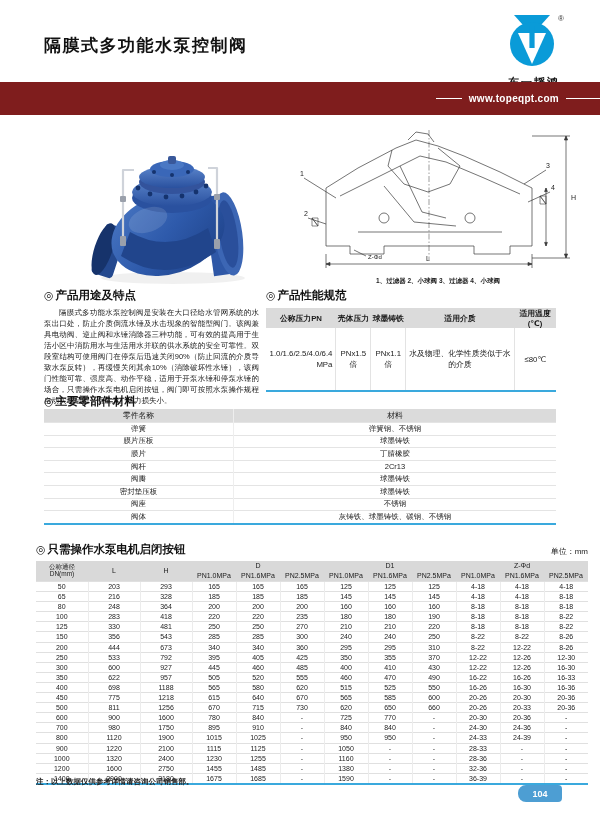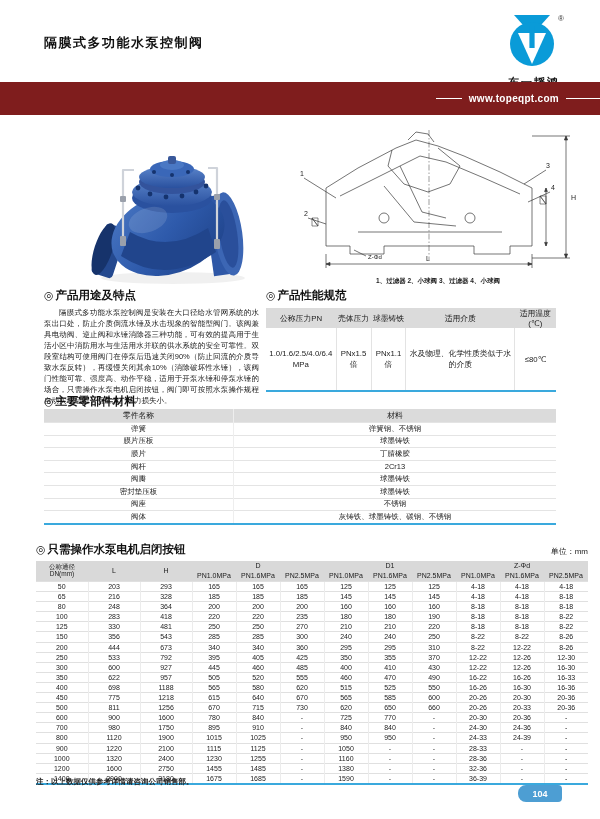--- a/index.html
+++ b/index.html
@@ -1,21 +1,21 @@
 <!DOCTYPE html>
 <html><head>
 <meta charset="utf-8">
 <style>
   html,body{margin:0;padding:0;}
   body{width:600px;height:819px;background:#fff;font-family:"Liberation Sans","DejaVu Sans",sans-serif;color:#1a1a1a;}
   #page{position:relative;width:600px;height:819px;background:#fff;overflow:hidden;}
   .abs{position:absolute;}
 
   
-  #page-title{left:44px;top:34px;font-size:13px;font-weight:bold;letter-spacing:1.5px;color:#111;}
+  #page-title{left:44px;top:34px;font-size:17px;font-weight:bold;letter-spacing:1.5px;color:#111;}
   #logo-block{left:498px;top:12px;width:72px;text-align:center;}
   #brand-name{font-size:11px;font-weight:bold;letter-spacing:2px;margin-top:1px;color:#111;}
   #banner{left:0;top:82px;width:600px;height:33px;background:#7f1d1d;display:flex;align-items:center;justify-content:flex-end;padding-left:32px;}
   #banner .rule{height:1px;background:#fff;}
   #banner .rule.left{width:26px;margin-right:7px;}
   #banner .rule.right{width:66px;margin-left:7px;}
   #website{color:#fff;font-size:10px;font-weight:bold;letter-spacing:.3px;}
 
   
   #product-photo{left:76px;top:136px;}
@@ -30,23 +30,23 @@
   #features{left:44px;top:288px;width:215px;}
   #features-body{margin-top:4px;font-size:7.5px;line-height:11px;text-align:justify;text-indent:2em;color:#222;}
 
   
   table{border-collapse:collapse;width:100%;}
   .blue-bottom{border-bottom:2px solid #3aa9dd;}
 
   
   #performance{left:266px;top:288px;width:290px;}
   #perf-table{margin-top:5px;}
-  #perf-table th{background:#dbdbdb;font-weight:normal;font-size:7.8px;height:20px;padding:0 1px;}
+  #perf-table th{background:#dbdbdb;font-weight:bold;font-size:7.8px;height:20px;padding:0 1px;}
   #perf-table td{height:60px;text-align:center;font-size:7.8px;padding:1px 3px;word-break:break-all;border-left:1px solid #e3e3e3;vertical-align:middle;line-height:11px;color:#222;}
-  #perf-table td:first-child{border-left:none;}
+  #perf-table td:first-child{border-left:none;text-align:right;}
 
   
   #materials{left:44px;top:394px;width:512px;}
   #mat-table{margin-top:0;}
   #mat-table th{background:#dbdbdb;font-weight:normal;font-size:7.8px;height:13px;padding:0;}
   #mat-table td{height:11.6px;text-align:center;font-size:7.5px;padding:0;border-top:1px solid #e4e4e4;color:#222;}
   #mat-table td:first-child,#mat-table th:first-child{width:37%;border-right:1px solid #eee;}
 
   
   #dimensions{left:36px;top:542px;width:552px;}

